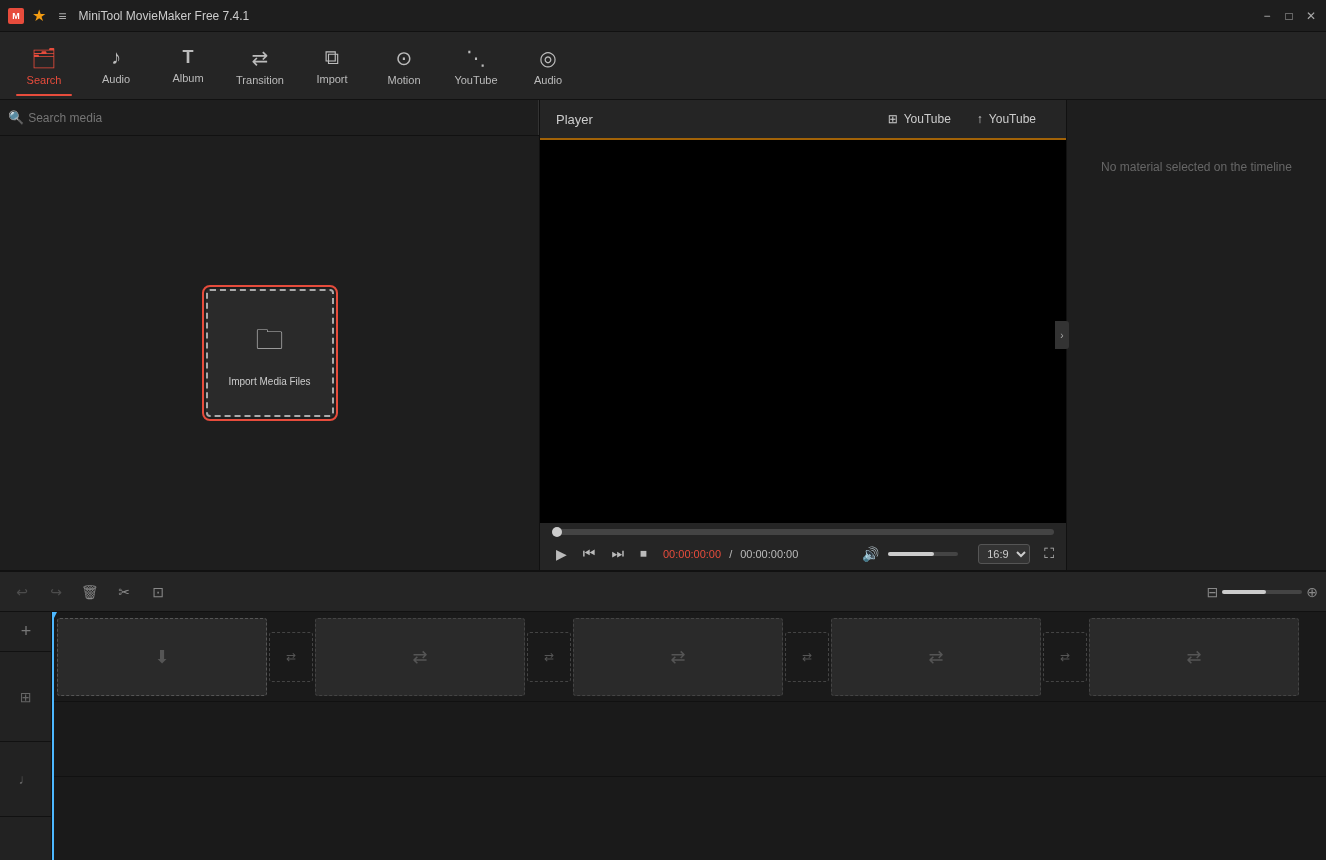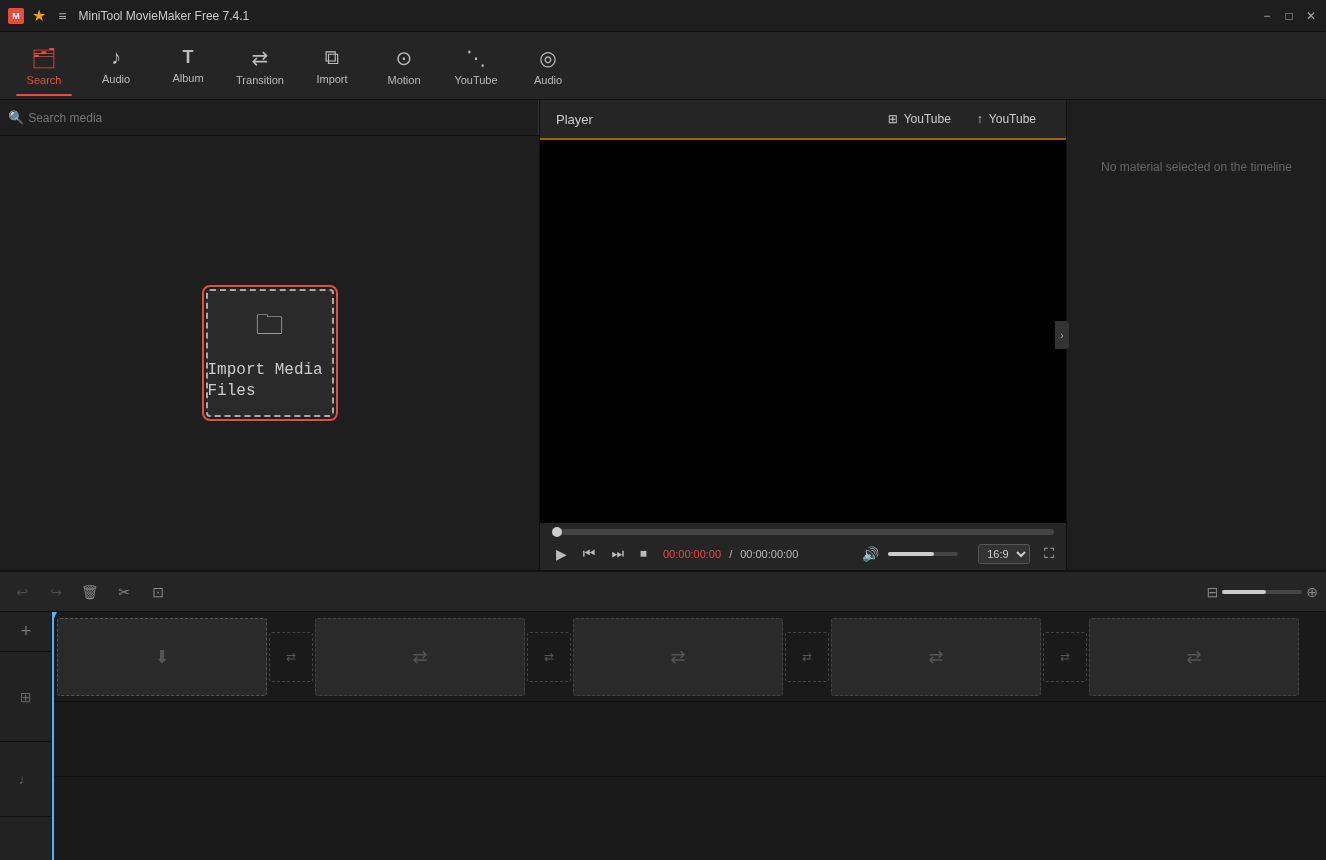--- a/index.html
+++ b/index.html
@@ -211,24 +211,23 @@
       align-items: center;
       justify-content: center;
       gap: 8px;
       cursor: pointer;
       outline: 2px solid #e74c3c;
       outline-offset: 2px;
       background: #2a2a2a;
     }
     #import-icon { font-size: 28px; color: #bbb; }
     #import-label {
-      font-size: 16px;
+      font-size: 10px;
       color: #ccc;
       line-height: 1.3;
-      font-family: Liberation Mono, monospace;
     }
 
     
     #right-panel {
       flex: 1;
       display: flex;
       flex-direction: column;
       background: #1a1a1a;
     }
 

